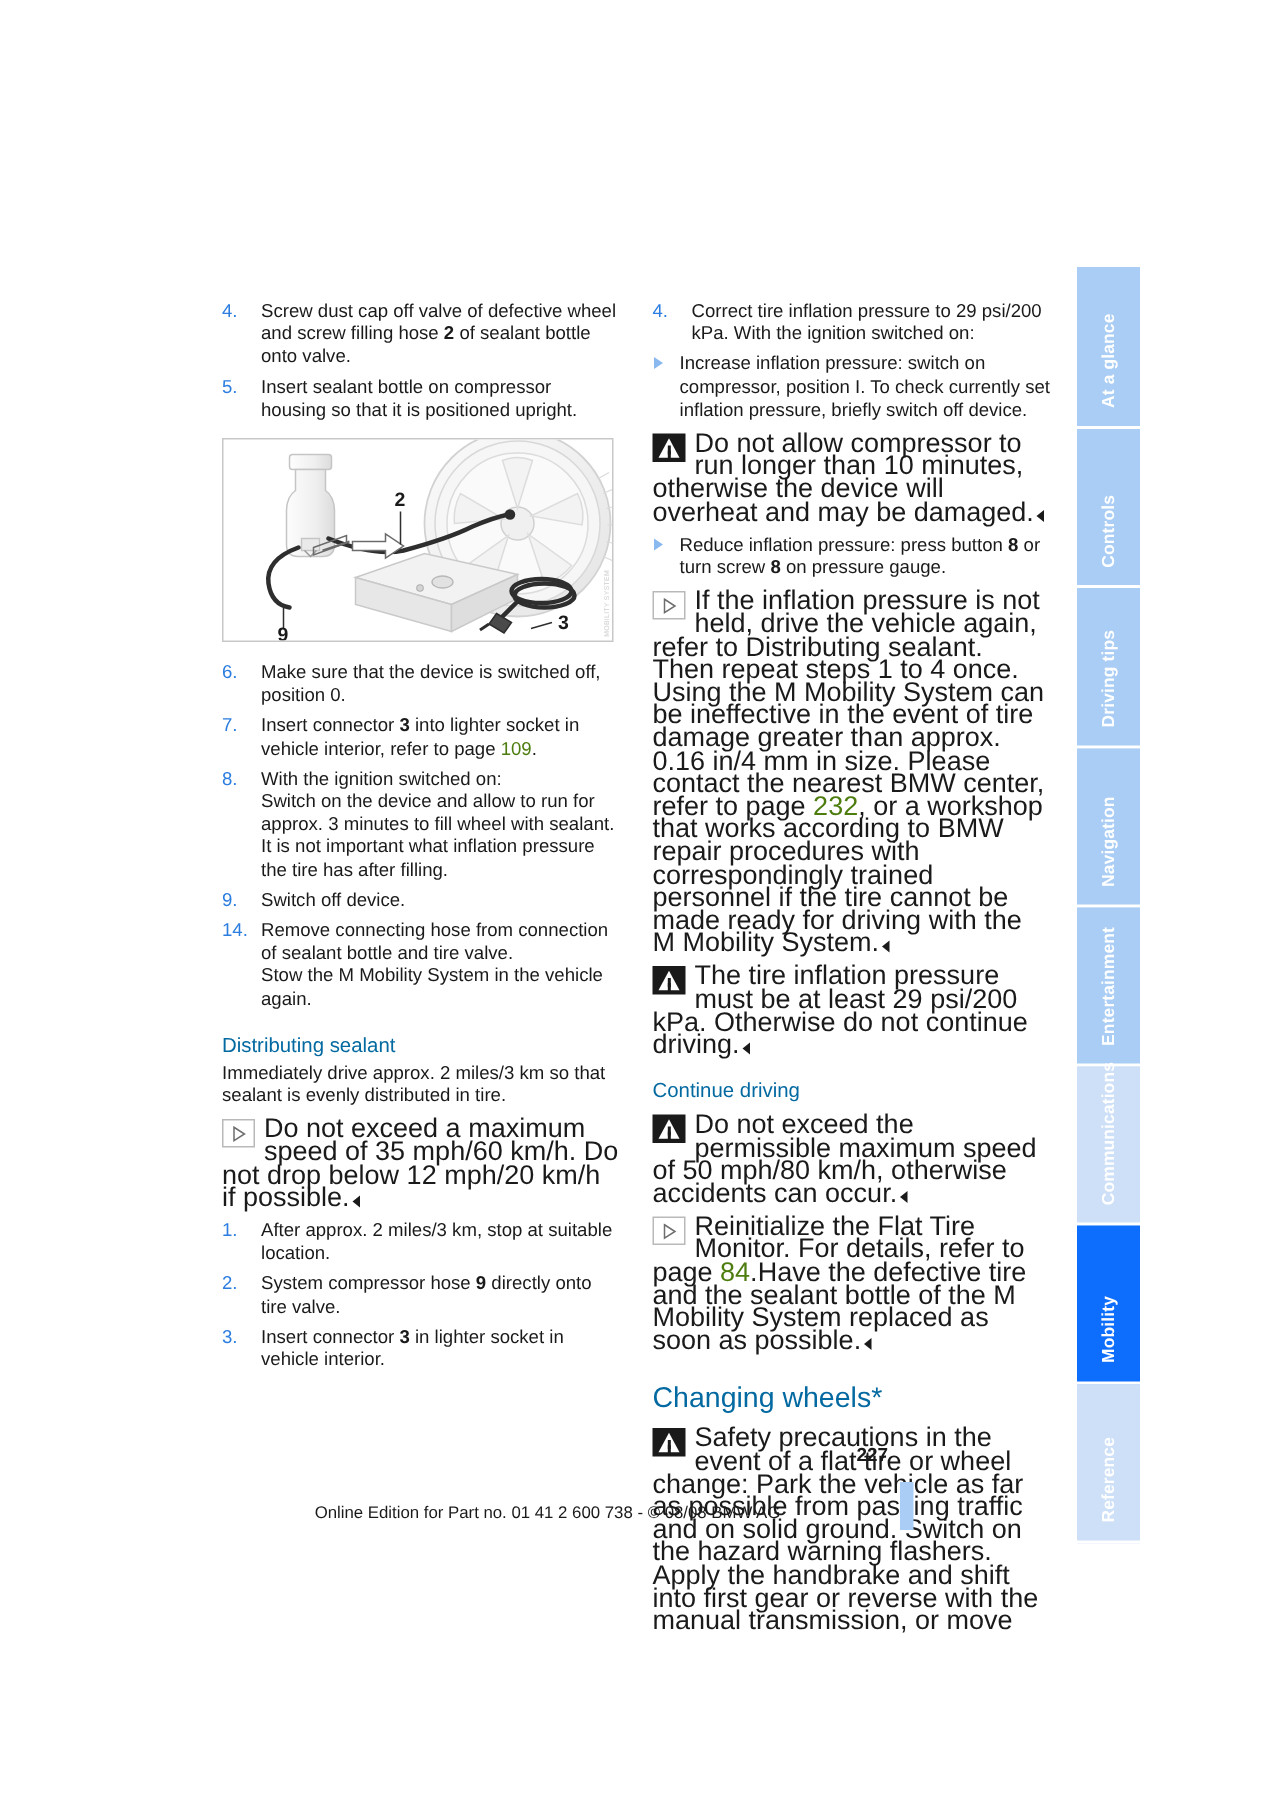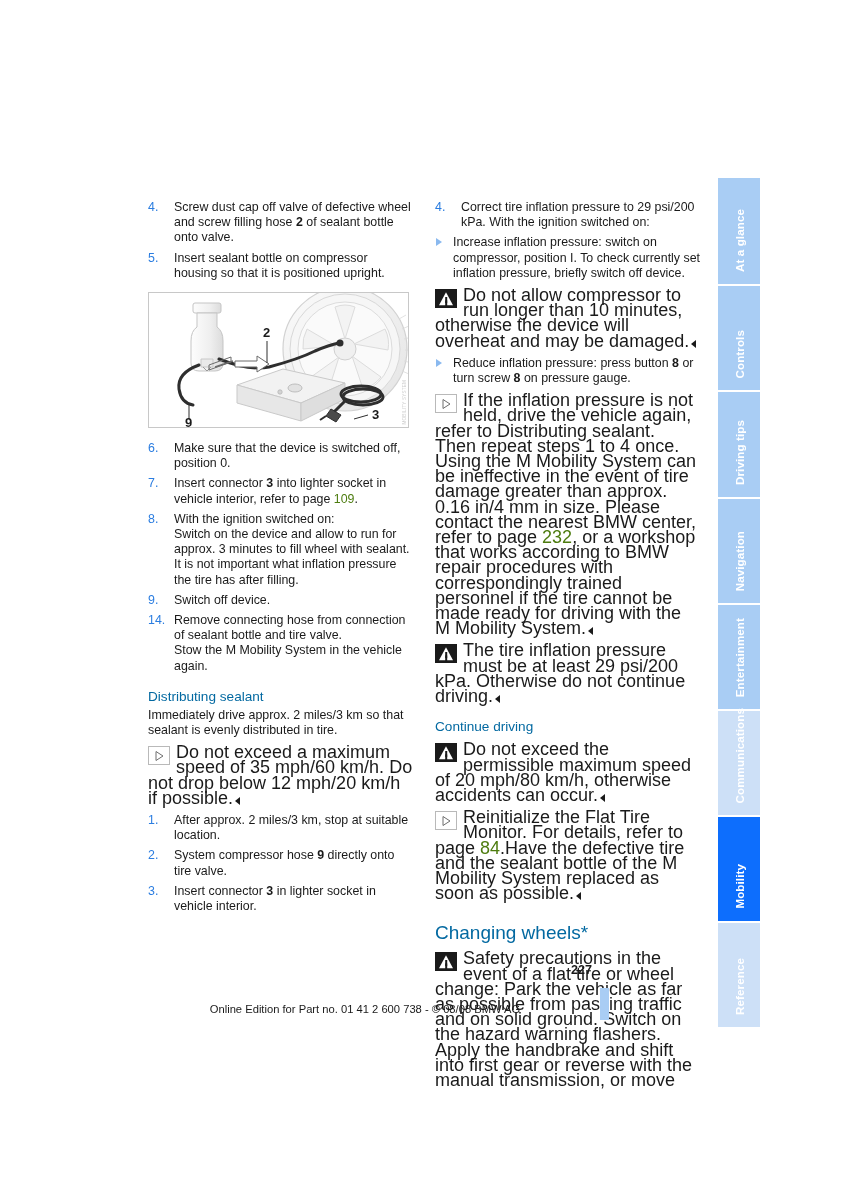--- a/index.html
+++ b/index.html
@@ -446,21 +446,21 @@
         <span class="lead">The tire inflation pressure must be at least 29 psi/200 kPa. Otherwise do not continue driving.</span><span class="end-mark"></span>
       </div>
 
       <div class="heading">Continue driving</div>
 
       <div class="notice">
         <span class="ico ico-warn">
           <span class="wtri"></span>
           <span class="wbang"></span>
         </span>
-        <span class="lead">Do not exceed the permissible maximum speed of 20 mph/80 km/h, otherwise accidents can occur.</span><span class="end-mark"></span>
+        <span class="lead">Do not exceed the permissible maximum speed of 50 mph/80 km/h, otherwise accidents can occur.</span><span class="end-mark"></span>
       </div>
 
       <div class="notice">
         <span class="ico ico-note">
           <svg width="13" height="13" viewBox="0 0 13 13">
               <path d="M3.5 2 L10.5 6.5 L3.5 11 Z" fill="none" stroke="#6e6e6e" stroke-width="1"></path>
             </svg>
         </span>
         <span class="lead"><span>Reinitialize the Flat Tire Monitor. For details, refer to page </span><span class="blue-link">84</span><span>.</span><span>Have the defective tire and the sealant bottle of the M Mobility System replaced as soon as possible.</span></span><span class="end-mark"></span>
       </div>

